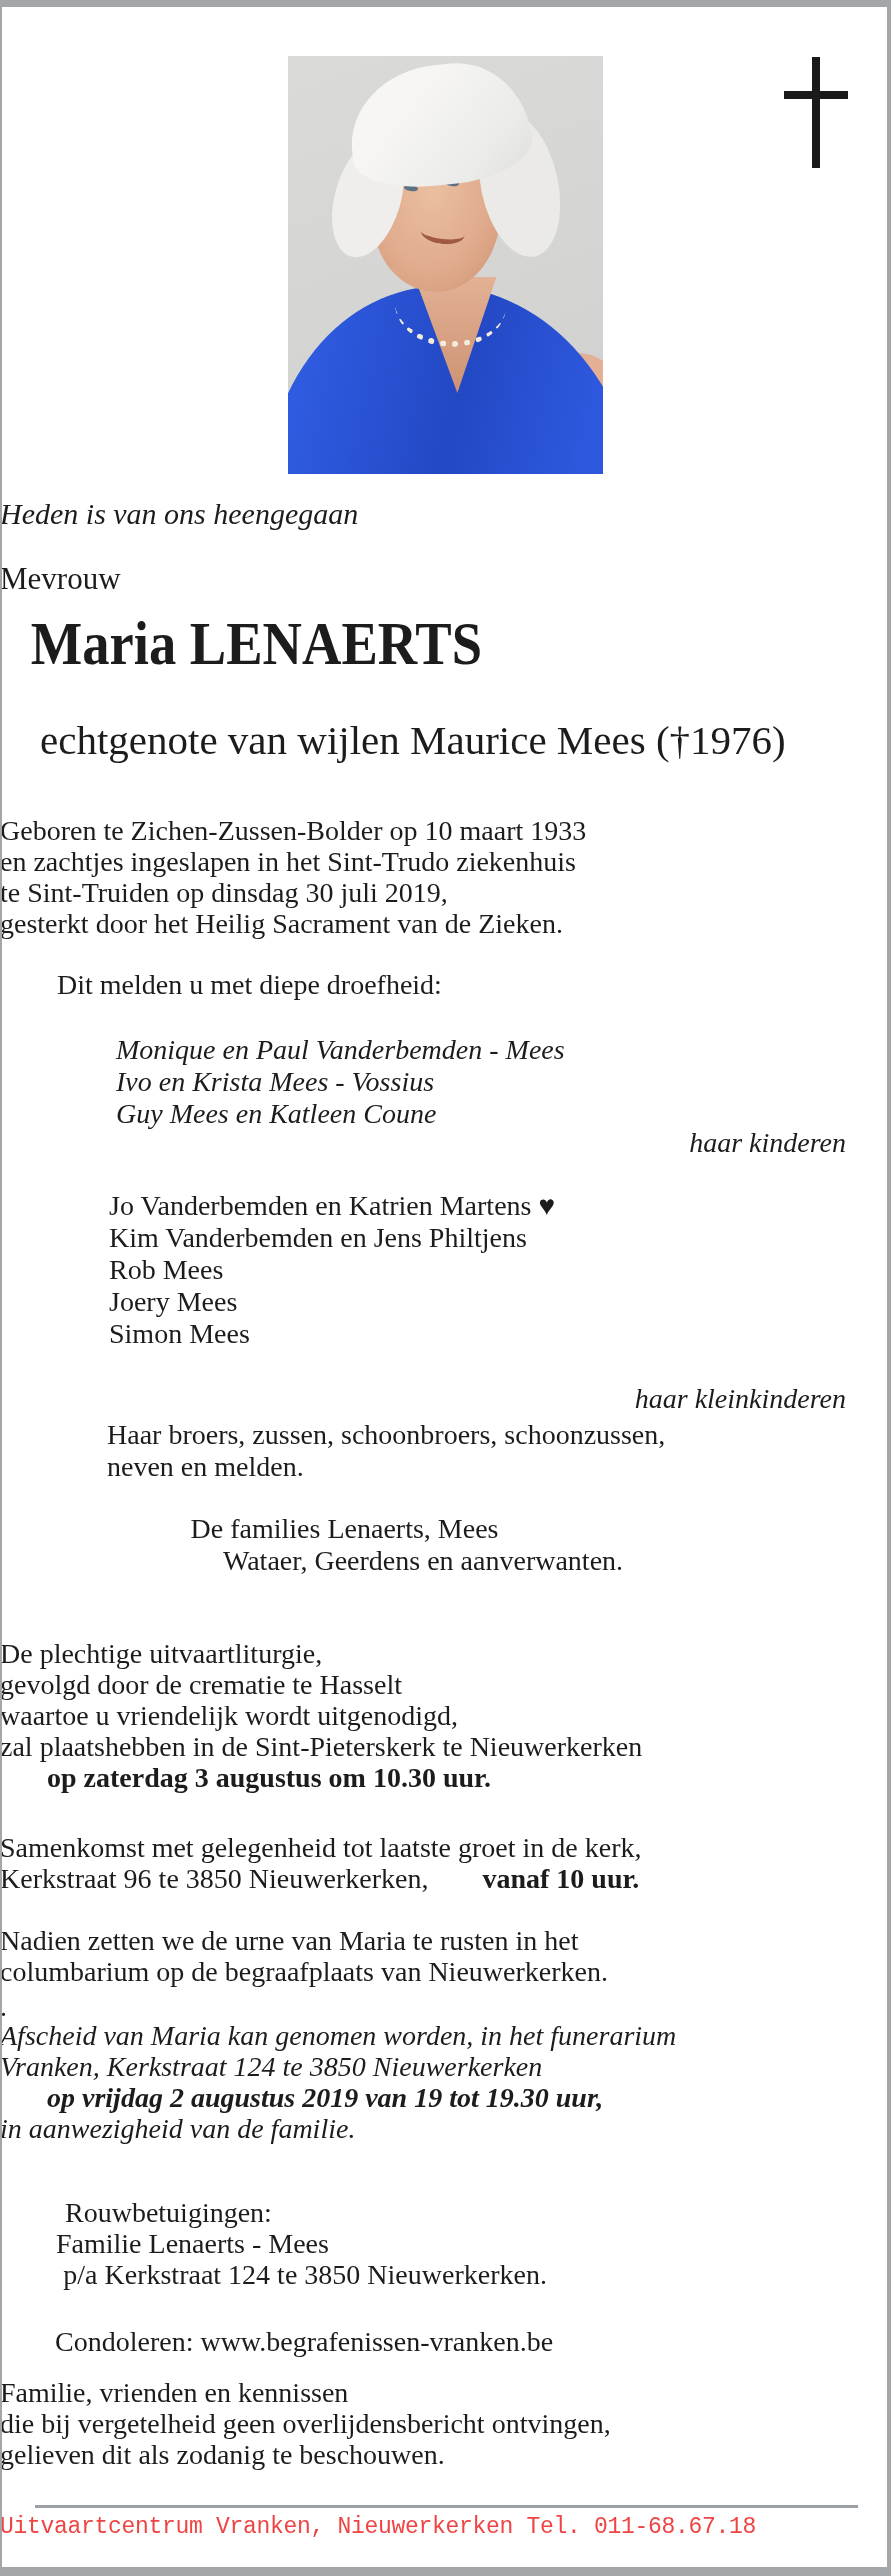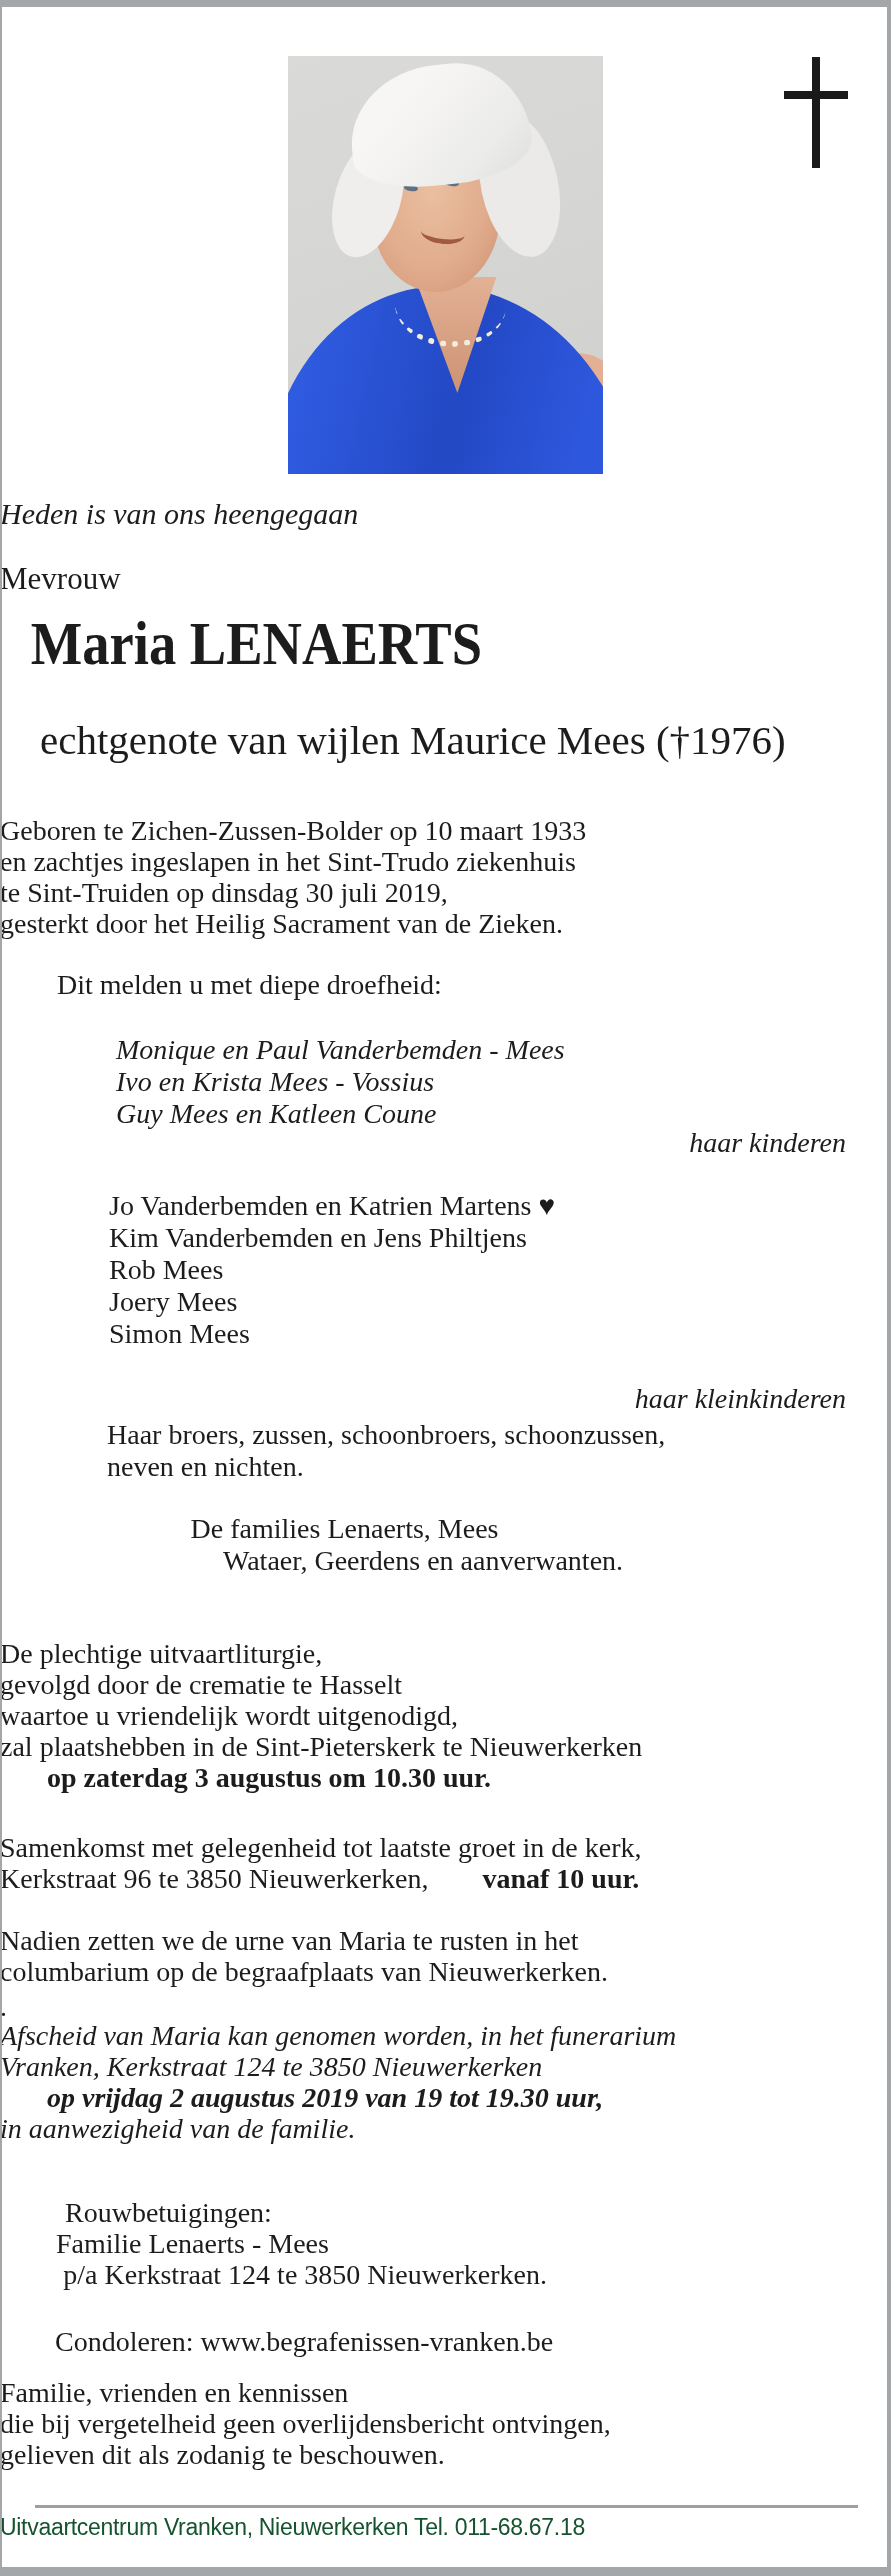--- a/index.html
+++ b/index.html
@@ -89,22 +89,22 @@
   .gathering  { top:1832px; }
   .urn        { top:1925px; }
   .small-dot  { top:1991px; }
   .farewell   { top:2020px; font-style:italic; }
   .condolence { top:2197px; left:56px; }
   .condolence .i8  { padding-left:7.3px;text-align:right; }
   .condolence .i10 { padding-left:9px; }
   .online     { top:2326px; left:55px; }
   .notice     { top:2377px; }
   .rule       { top:2505px; left:35px; width:823px; height:2.7px; background:#9aa0a4; }
-  .footer     { top:2514px; font-family:Liberation Sans, sans-serif;
-                font-size:23px; color:#14532d; letter-spacing:-0.3px; }
+  .footer     { top:2514px; font-family:Liberation Mono, monospace;
+                font-size:23px; color:#ef4444; letter-spacing:-0.3px; }
 </style>
 </head>
 <body>
 
 <div class="page">
 
   <div class="abs photo">
     <div class="p-arm-left"></div>
     <div class="p-arm-right"></div>
     <div class="p-shirt"></div>
@@ -151,21 +151,21 @@
     <div>Jo Vanderbemden en Katrien Martens ♥</div>
     <div>Kim Vanderbemden en Jens Philtjens</div>
     <div>Rob Mees</div>
     <div>Joery Mees</div>
     <div>Simon Mees</div>
   </div>
   <div class="abs body-text gk-label">haar kleinkinderen</div>
 
   <div class="abs body-text relatives">
     <div>Haar broers, zussen, schoonbroers, schoonzussen,</div>
-    <div>neven en nichten.</div>
+    <div>neven en melden.</div>
   </div>
 
   <div class="abs body-text families">
     <div>De families Lenaerts, Mees</div>
     <div class="indent">Wataer, Geerdens en aanverwanten.</div>
   </div>
 
   <div class="abs center body-text service">
     <div>De plechtige uitvaartliturgie,</div>
     <div>gevolgd door de crematie te Hasselt</div>

